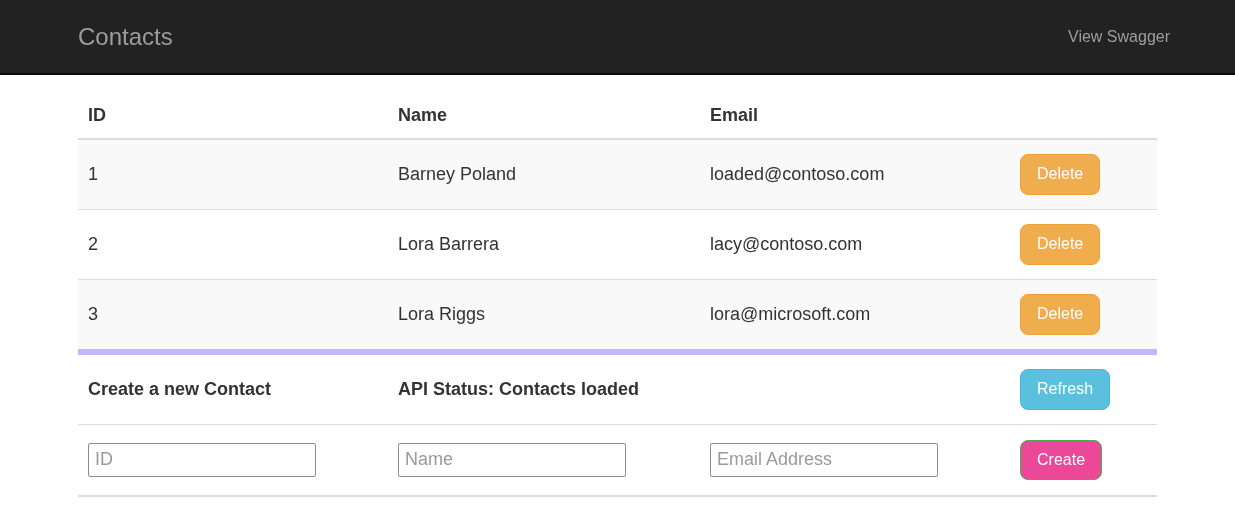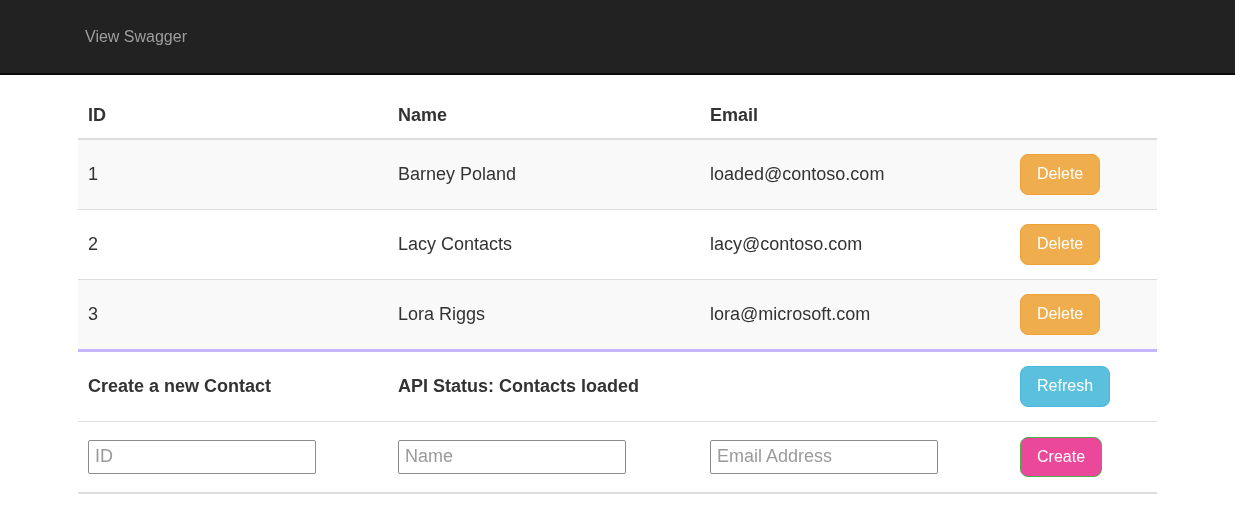--- a/index.html
+++ b/index.html
@@ -58,21 +58,21 @@
   }
   td {
     font-size: 18px;
     color: #333;
     padding: 14px 10px;
     vertical-align: middle;
     border-top: 1px solid #dddddd;
   }
   tbody tr.striped { background: #f9f9f9; }
   tr.create-row td {
-    border-top: 3px solid #c4b5fd;
+    border-top: 6px solid #c4b5fd;
     font-weight: bold;
   }
   tr.input-row td {
     border-top: 1px solid #dddddd;
     border-bottom: 2px solid #dddddd;
     padding: 15px 10px;
   }
   
   .btn {
     display: inline-block;
@@ -99,20 +99,21 @@
     border: 1px solid #8c8c8c;
     border-radius: 2px;
     background: #ffffff;
   }
   input.form-input::placeholder { color: #9a9a9a; opacity: 1; }
 </style>
 </head>
 <body>
 
 <div class="navbar">
+  <span class="navbar-brand">Contacts</span>
   <a class="navbar-link" href="#">View Swagger</a>
 </div>
 
 <div class="container">
   <table class="contacts">
     <colgroup>
       <col class="c-id">
         <col class="c-name">
         <col class="c-email">
         <col class="c-act">
@@ -127,21 +128,21 @@
     </thead>
     <tbody>
       <tr class="striped">
         <td>1</td>
         <td>Barney Poland</td>
         <td>loaded@contoso.com</td>
         <td><button class="btn btn-warning">Delete</button></td>
       </tr>
       <tr>
         <td>2</td>
-        <td>Lacy Contacts</td>
+        <td>Lora Barrera</td>
         <td>lacy@contoso.com</td>
         <td><button class="btn btn-warning">Delete</button></td>
       </tr>
       <tr class="striped">
         <td>3</td>
         <td>Lora Riggs</td>
         <td>lora@microsoft.com</td>
         <td><button class="btn btn-warning">Delete</button></td>
       </tr>
       <tr class="create-row">

